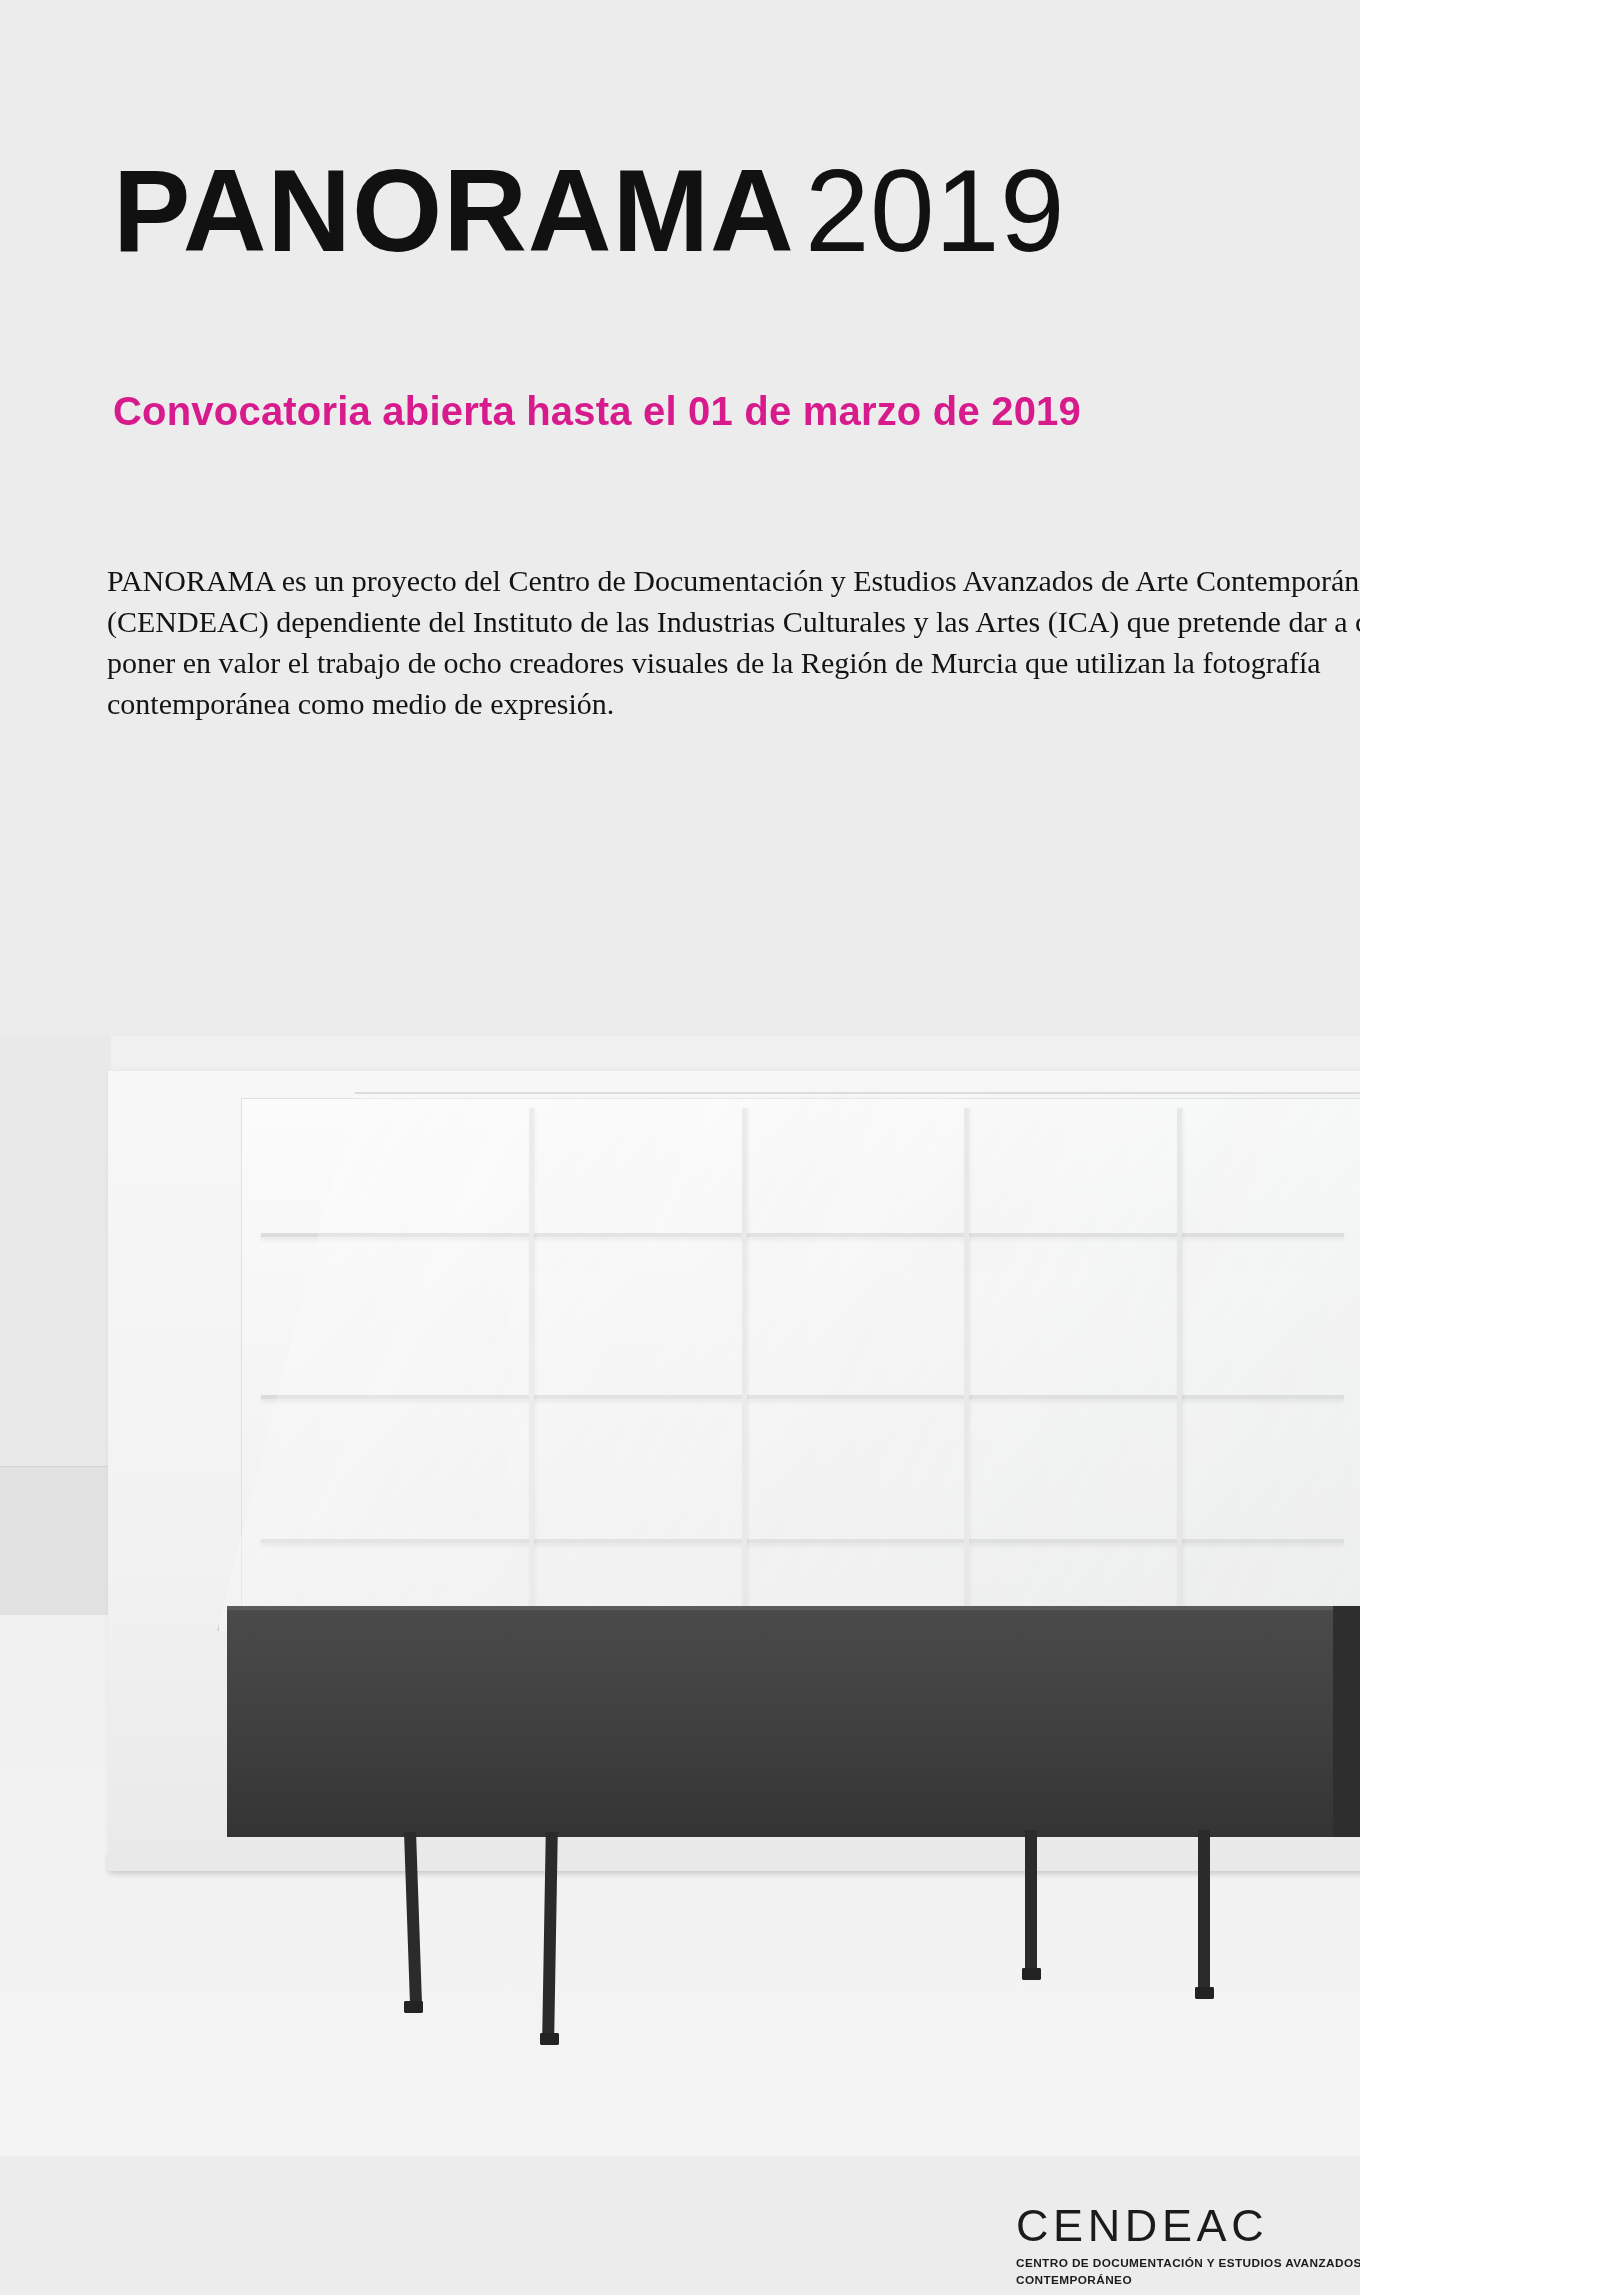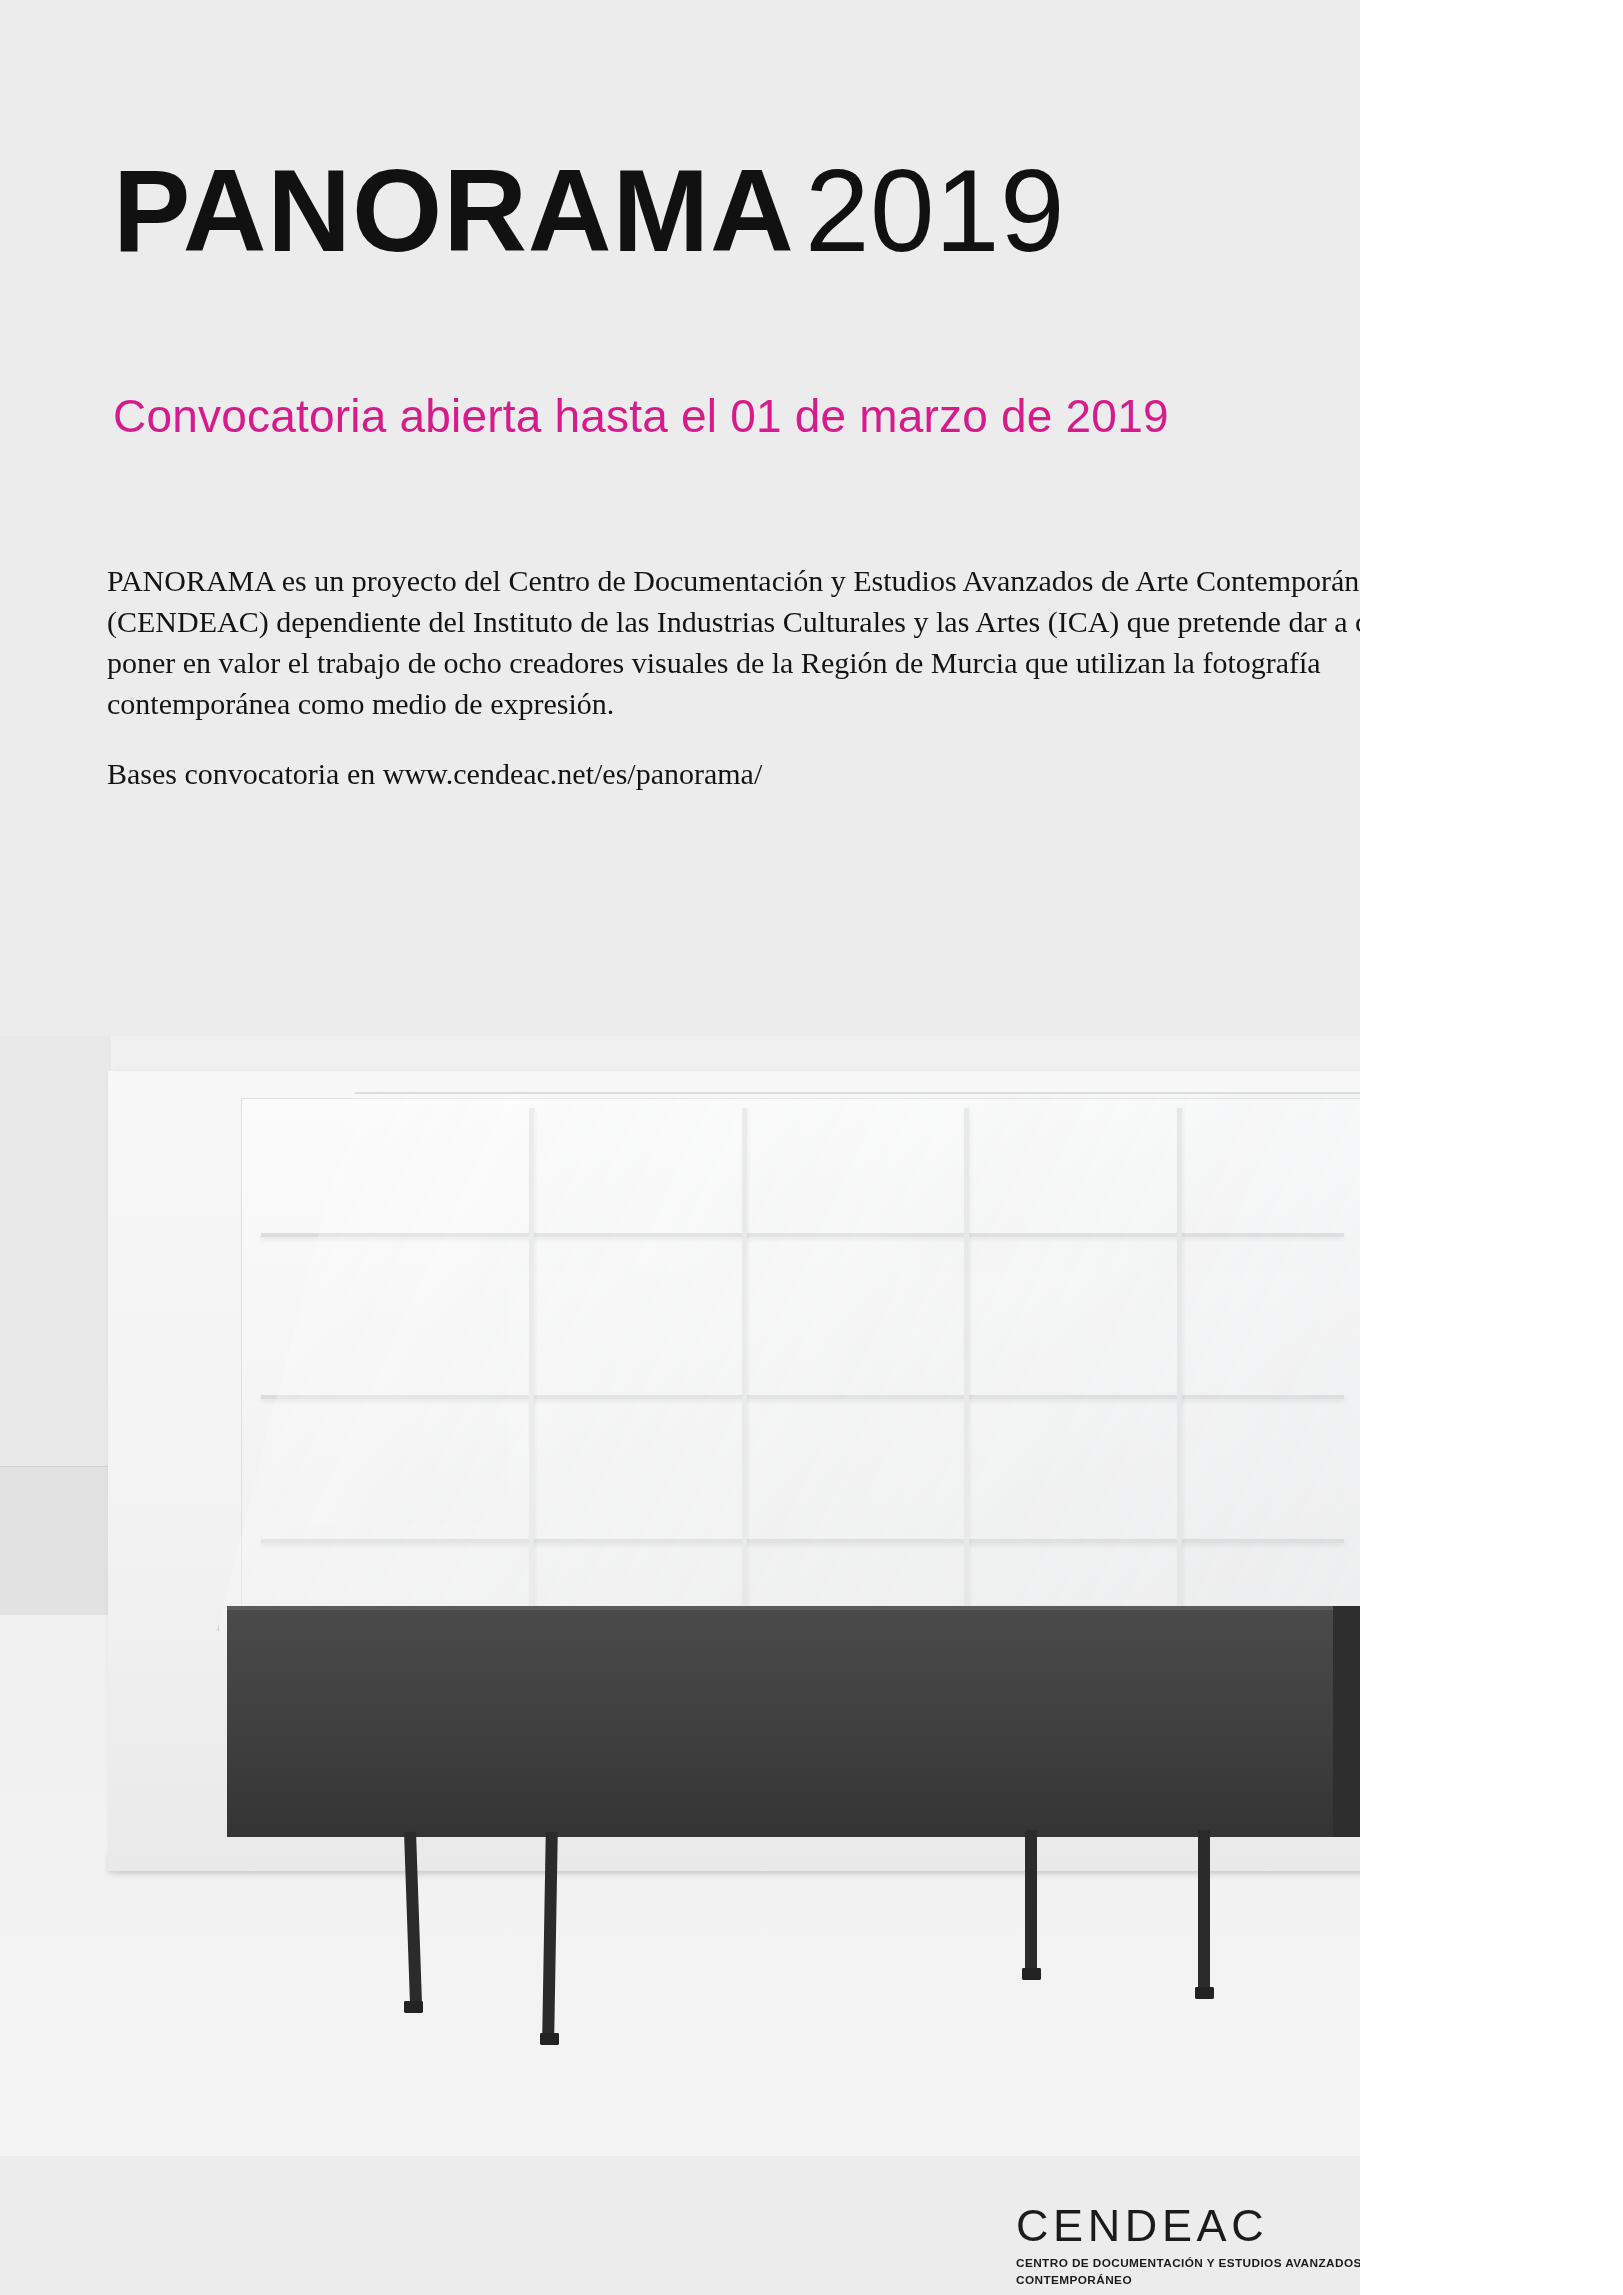--- a/index.html
+++ b/index.html
@@ -42,22 +42,22 @@
     letter-spacing: 0.5px;
     margin-left: 10.2px;
   }
 
   .subtitle {
     position: absolute;
     left: 113px;
     top: 389px;
     width: 1388px;
     font-family: "Liberation Sans Narrow", "Liberation Sans", sans-serif;
-    font-weight: normal;
-    font-size: 46px;
+    font-weight: bold;
+    font-size: 40px;
     letter-spacing: 0.2px;
     color: #d81b8c;
     white-space: nowrap;
   }
 
   
   .body-copy {
     position: absolute;
     left: 107px;
     top: 560px;
@@ -295,21 +295,20 @@
   <div class="title-block">
     <div class="main-title">
       <span class="word">PANORAMA</span><span class="year">2019</span>
     </div>
   </div>
 
   <div class="subtitle">Convocatoria abierta hasta el 01 de marzo de 2019</div>
 
   <div class="body-copy">
     <p>PANORAMA es un proyecto del Centro de Documentación y Estudios Avanzados de Arte Contemporáneo (CENDEAC) dependiente del Instituto de las Industrias Culturales y las Artes (ICA) que pretende dar a conocer y poner en valor el trabajo de ocho creadores visuales de la Región de Murcia que utilizan la fotografía contemporánea como medio de expresión.</p>
-    <p>Bases convocatoria en www.cendeac.net/es/panorama/</p>
   </div>
 
   <div class="photo">
     <div class="floor"></div>
     <div class="wall-left"></div>
     <div class="wall-right"></div>
     <div class="baseboard-left"></div>
     <div class="baseboard-right"></div>
 
     <div class="backdrop-shadow"></div>

